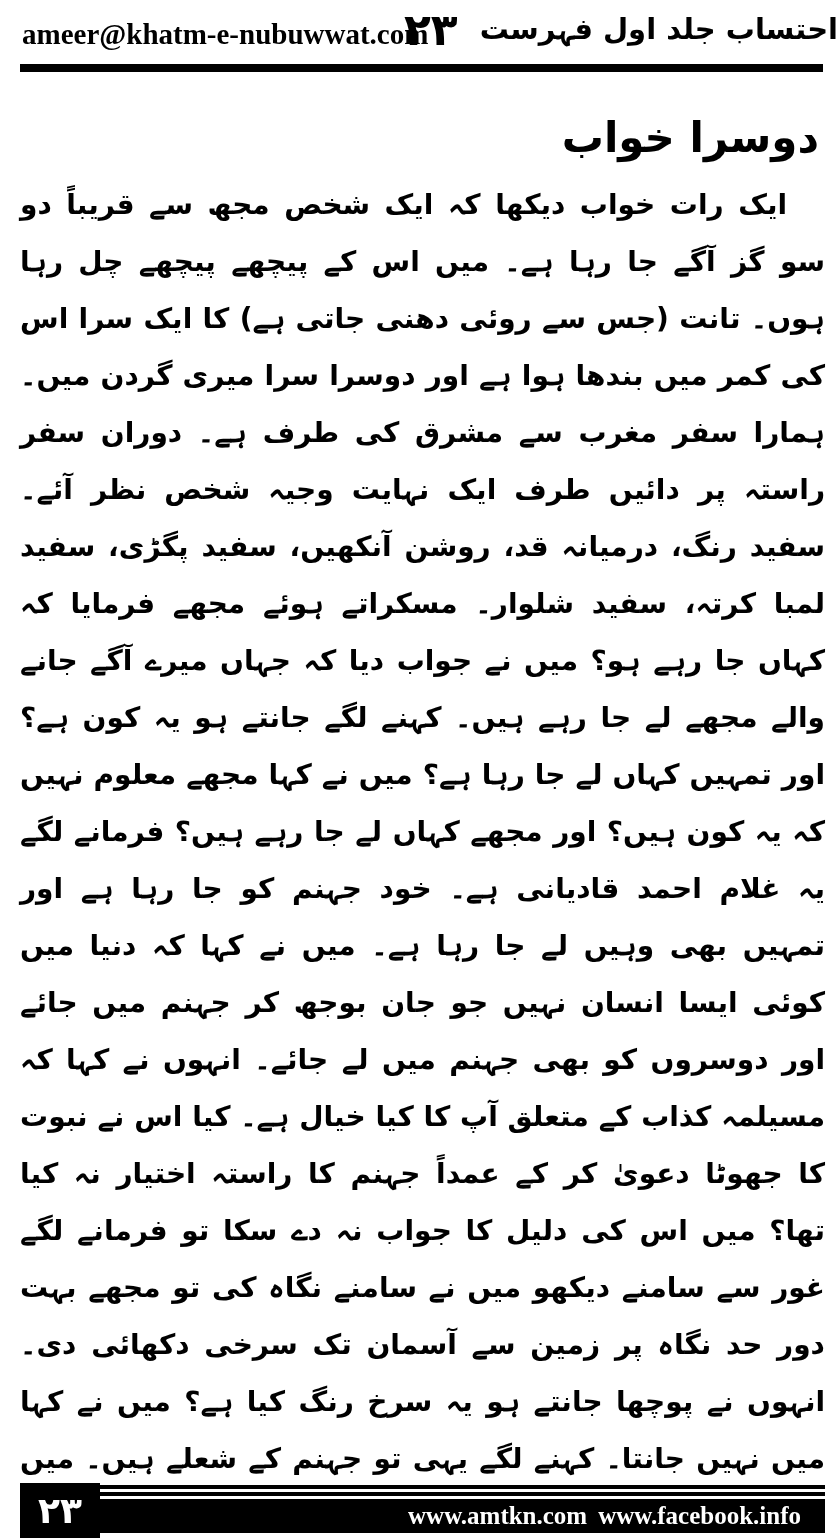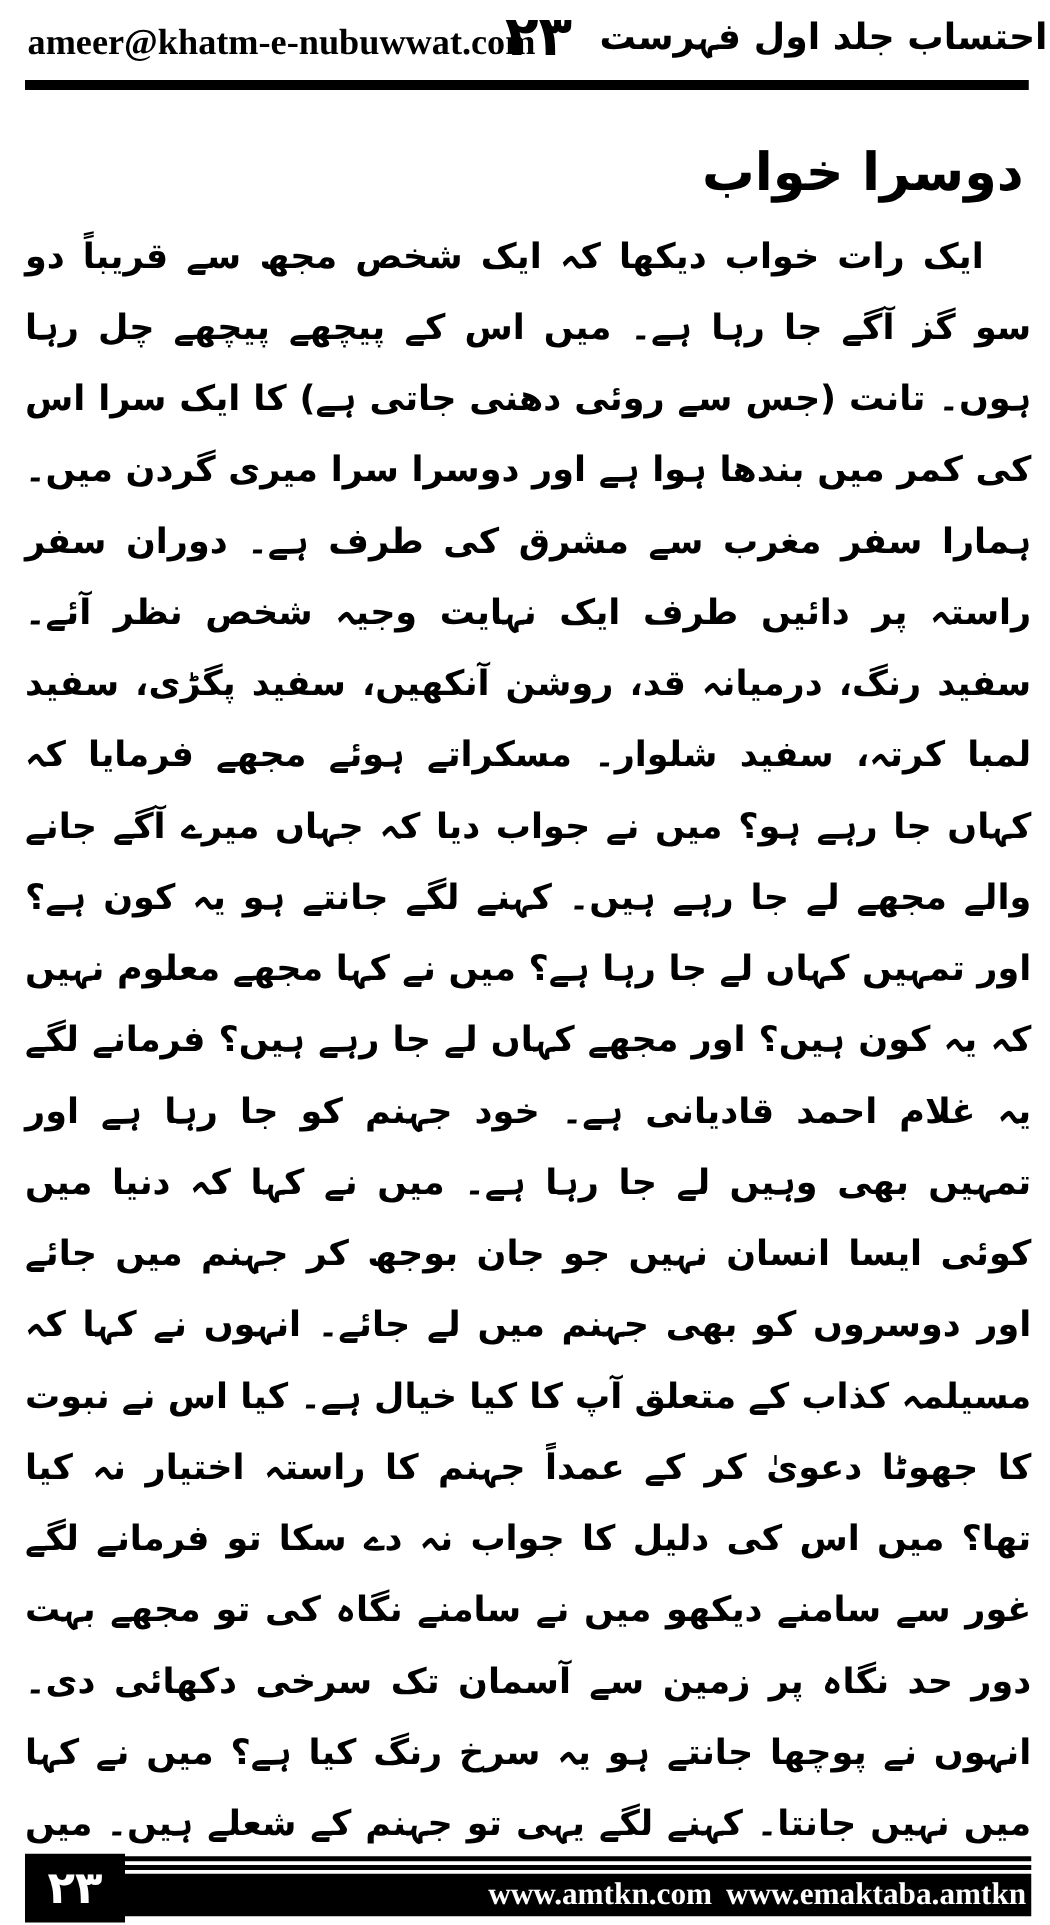--- a/index.html
+++ b/index.html
@@ -52,21 +52,21 @@
     display:flex; align-items:center; justify-content:center;
     font-size:36px; font-weight:bold; direction:rtl;
   }
   .footer-line { position:absolute; left:100px; width:725px; height:4px; background:#000; }
   .footer-line.l1 { top:1485px; }
   .footer-line.l2 { top:1492px; }
   .footer-bar {
     position:absolute; left:100px; top:1499px; width:725px; height:34px;
     background:#000; color:#fff;
     display:flex; align-items:center; justify-content:flex-end;
-    gap:11px; padding-right:4px;
+    gap:11px; padding-right:24px;
     font-family:"Liberation Serif", serif; font-weight:bold; font-size:25px;
     white-space:nowrap;
   }
 </style>
 </head>
 <body>
 
 <div class="page">
 
   <div class="header">
@@ -81,16 +81,16 @@
     <div class="para para2">ایک رات خواب دیکھا کہ ایک شخص مجھ سے قریباً دو سو گز آگے جا رہا ہے۔ میں اس کے پیچھے پیچھے چل رہا ہوں۔ تانت (جس سے روئی دھنی جاتی ہے) کا ایک سرا اس کی کمر میں بندھا ہوا ہے اور دوسرا سرا میری گردن میں۔ ہمارا سفر مغرب سے مشرق کی طرف ہے۔ دوران سفر راستہ پر دائیں طرف ایک نہایت وجیہ شخص نظر آئے۔ سفید رنگ، درمیانہ قد، روشن آنکھیں، سفید پگڑی، سفید لمبا کرتہ، سفید شلوار۔ مسکراتے ہوئے مجھے فرمایا کہ کہاں جا رہے ہو؟ میں نے جواب دیا کہ جہاں میرے آگے جانے والے مجھے لے جا رہے ہیں۔ کہنے لگے جانتے ہو یہ کون ہے؟ اور تمہیں کہاں لے جا رہا ہے؟ میں نے کہا مجھے معلوم نہیں کہ یہ کون ہیں؟ اور مجھے کہاں لے جا رہے ہیں؟ فرمانے لگے یہ غلام احمد قادیانی ہے۔ خود جہنم کو جا رہا ہے اور تمہیں بھی وہیں لے جا رہا ہے۔ میں نے کہا کہ دنیا میں کوئی ایسا انسان نہیں جو جان بوجھ کر جہنم میں جائے اور دوسروں کو بھی جہنم میں لے جائے۔ انہوں نے کہا کہ مسیلمہ کذاب کے متعلق آپ کا کیا خیال ہے۔ کیا اس نے نبوت کا جھوٹا دعویٰ کر کے عمداً جہنم کا راستہ اختیار نہ کیا تھا؟ میں اس کی دلیل کا جواب نہ دے سکا تو فرمانے لگے غور سے سامنے دیکھو میں نے سامنے نگاہ کی تو مجھے بہت دور حد نگاہ پر زمین سے آسمان تک سرخی دکھائی دی۔ انہوں نے پوچھا جانتے ہو یہ سرخ رنگ کیا ہے؟ میں نے کہا میں نہیں جانتا۔ کہنے لگے یہی تو جہنم کے شعلے ہیں۔ میں حسب سابق چل رہا تھا۔ وہ بھی میرے ساتھ ساتھ قدم اٹھاتے جا رہے تھے۔ وہ غائب ہوگئے۔ میں بدستور اس شخص (غلام احمد قادیانی) کے پیچھے پیچھے جا رہا تھا۔ ہم سرخی (جہنم کے شعلوں) کے قریب ہو رہے تھے۔ اب تو مجھے حرارت بھی محسوس ہونے لگی۔ وہ وجیہ شخصیت پھر نمودار ہوئی۔ انہوں نے تانت پر ضرب لگائی تانت ٹوٹ گئی اور میں نیند سے بیدار ہوگیا۔</div>
   </div>
 
   <div class="footer-pagebox">
     <span>۲۳</span>
   </div>
   <div class="footer-line l1"></div>
   <div class="footer-line l2"></div>
   <div class="footer-bar">
     <span>www.amtkn.com</span>
-    <span>www.emaktaba.amtkn</span>
+    <span>www.facebook.info</span>
   </div>
 
 </div>
 
 </body></html>

